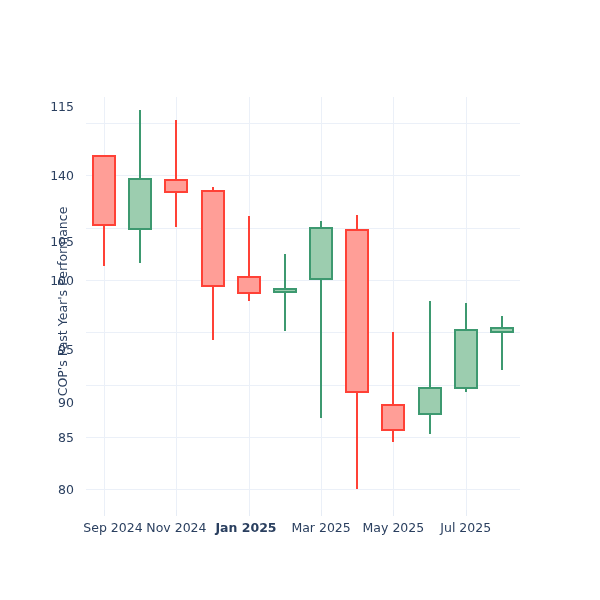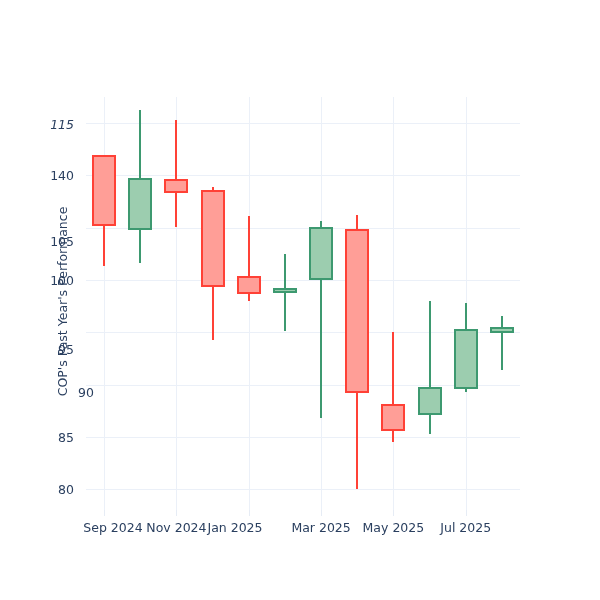--- a/index.html
+++ b/index.html
@@ -73,34 +73,34 @@
 <div id="stage">
 
 
   <div id="ylabel-wrap">
     <div id="ylabel">COP's Past Year's Performance</div>
   </div>
 
   <div id="yticks">
       <div class="ytick" style="top: 489.089px;">80</div>
       <div class="ytick" style="top: 436.81px;">85</div>
-      <div class="ytick" style="top: 392px; margin-left: 20px;">90</div>
+      <div class="ytick" style="top: 402px;">90</div>
       <div class="ytick" style="top: 342px; margin-top: 7px;">95</div>
       <div class="ytick" style="top: 279.975px;">100</div>
       <div class="ytick" style="top: 227.696px; margin-top: 13px;">105</div>
       <div class="ytick" style="top: 175.418px;">140</div>
-      <div class="ytick" style="top: 124px; font-style: italic;">115</div>
+      <div class="ytick" style="top: 106px;">115</div>
     </div>
   <div id="xticks">
       <div class="xtickmark" style="left: 104px;"></div>
       <div class="xtick" style="left: 113px;">Sep 2024</div>
       <div class="xtickmark" style="left: 176px;"></div>
       <div class="xtick" style="left: 176.417px;">Nov 2024</div>
       <div class="xtickmark" style="left: 249px;"></div>
-      <div class="xtick" style="left: 235px;">Jan 2025</div>
+      <div class="xtick" style="left: 246px; font-weight: bold;">Jan 2025</div>
       <div class="xtickmark" style="left: 321px;"></div>
       <div class="xtick" style="left: 321.083px;">Mar 2025</div>
       <div class="xtickmark" style="left: 393px;"></div>
       <div class="xtick" style="left: 393.417px;">May 2025</div>
       <div class="xtickmark" style="left: 466px;"></div>
       <div class="xtick" style="left: 465.75px;">Jul 2025</div>
     </div>
 
   <div id="plot">
       <div class="gridline" style="top: 392.089px;"></div>

